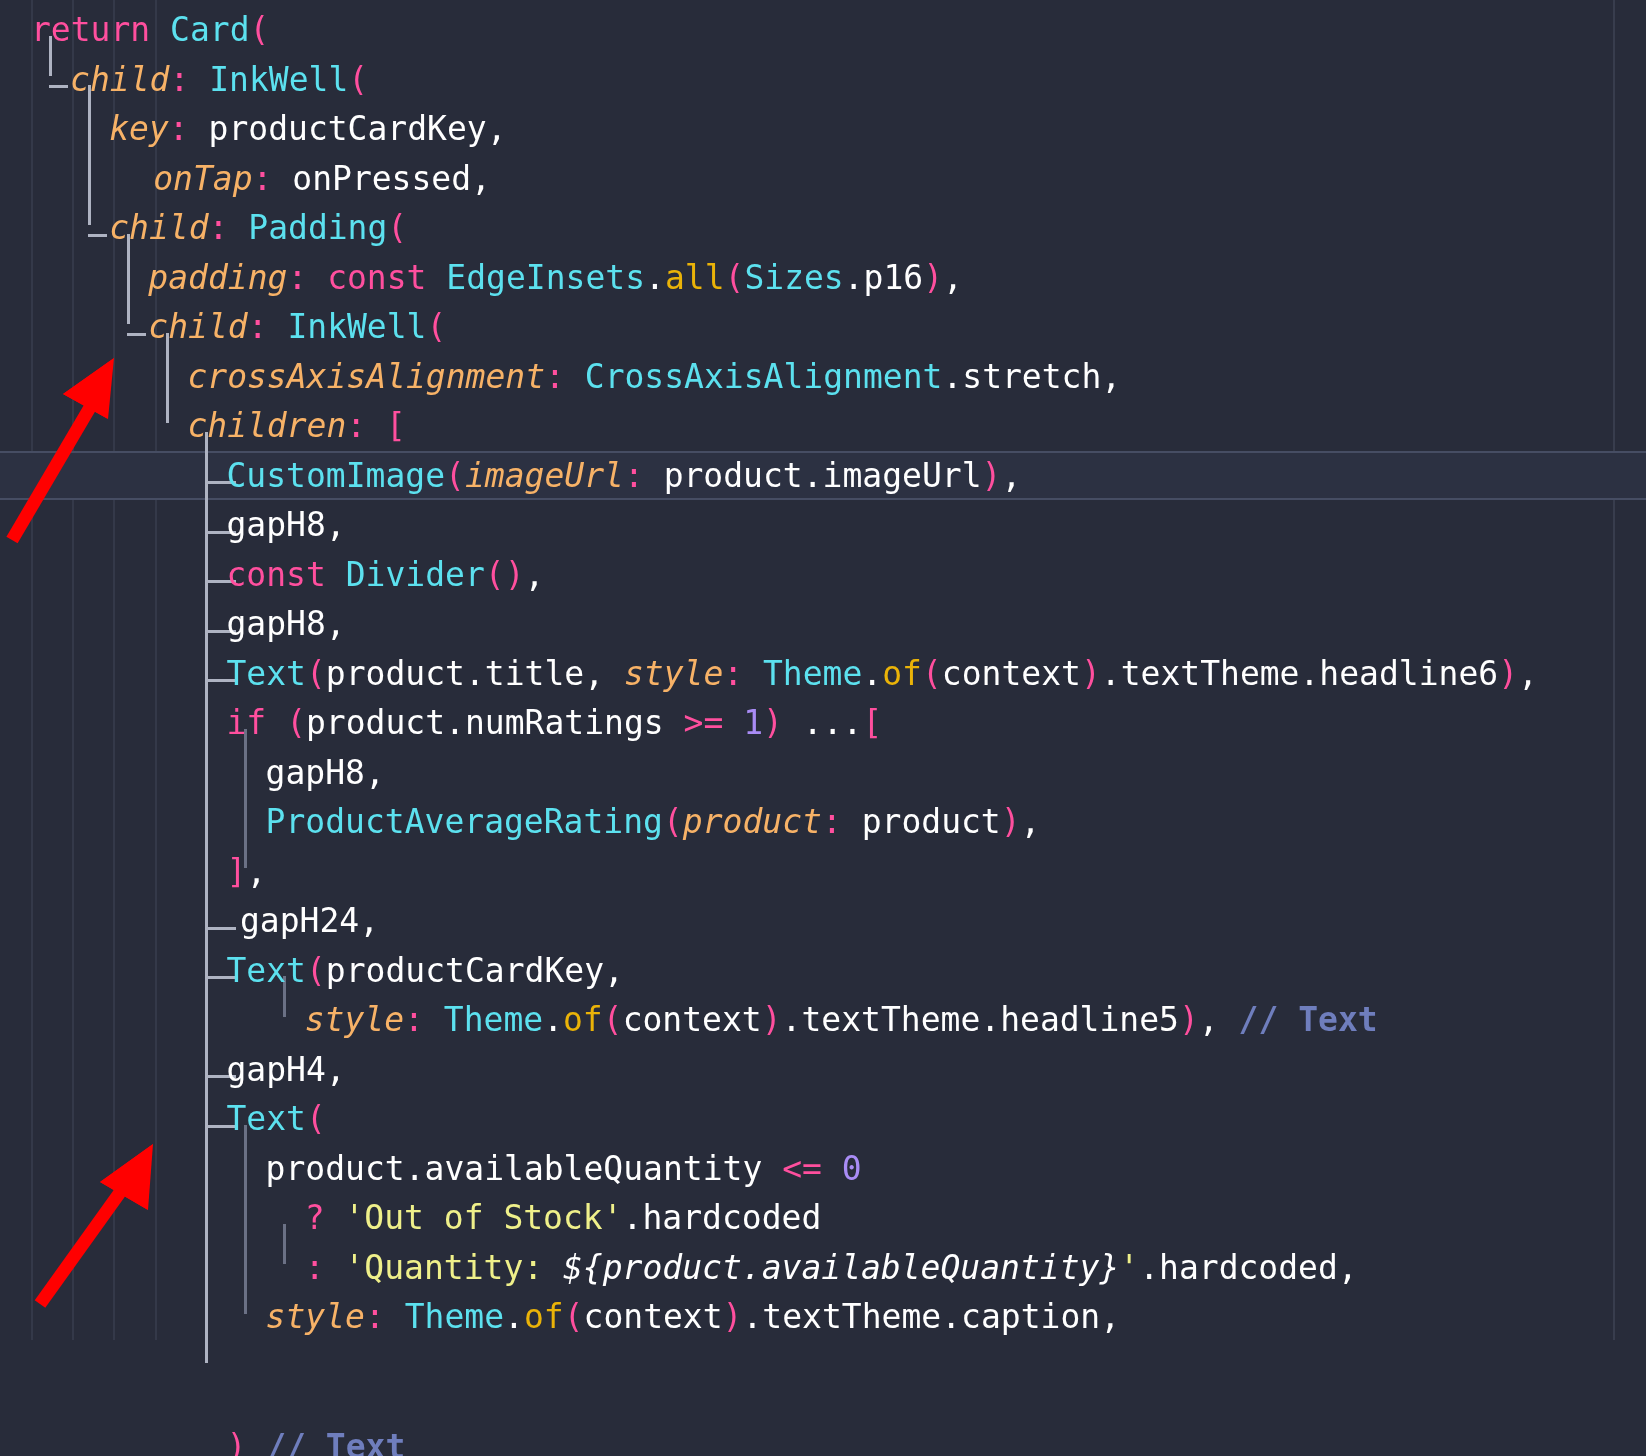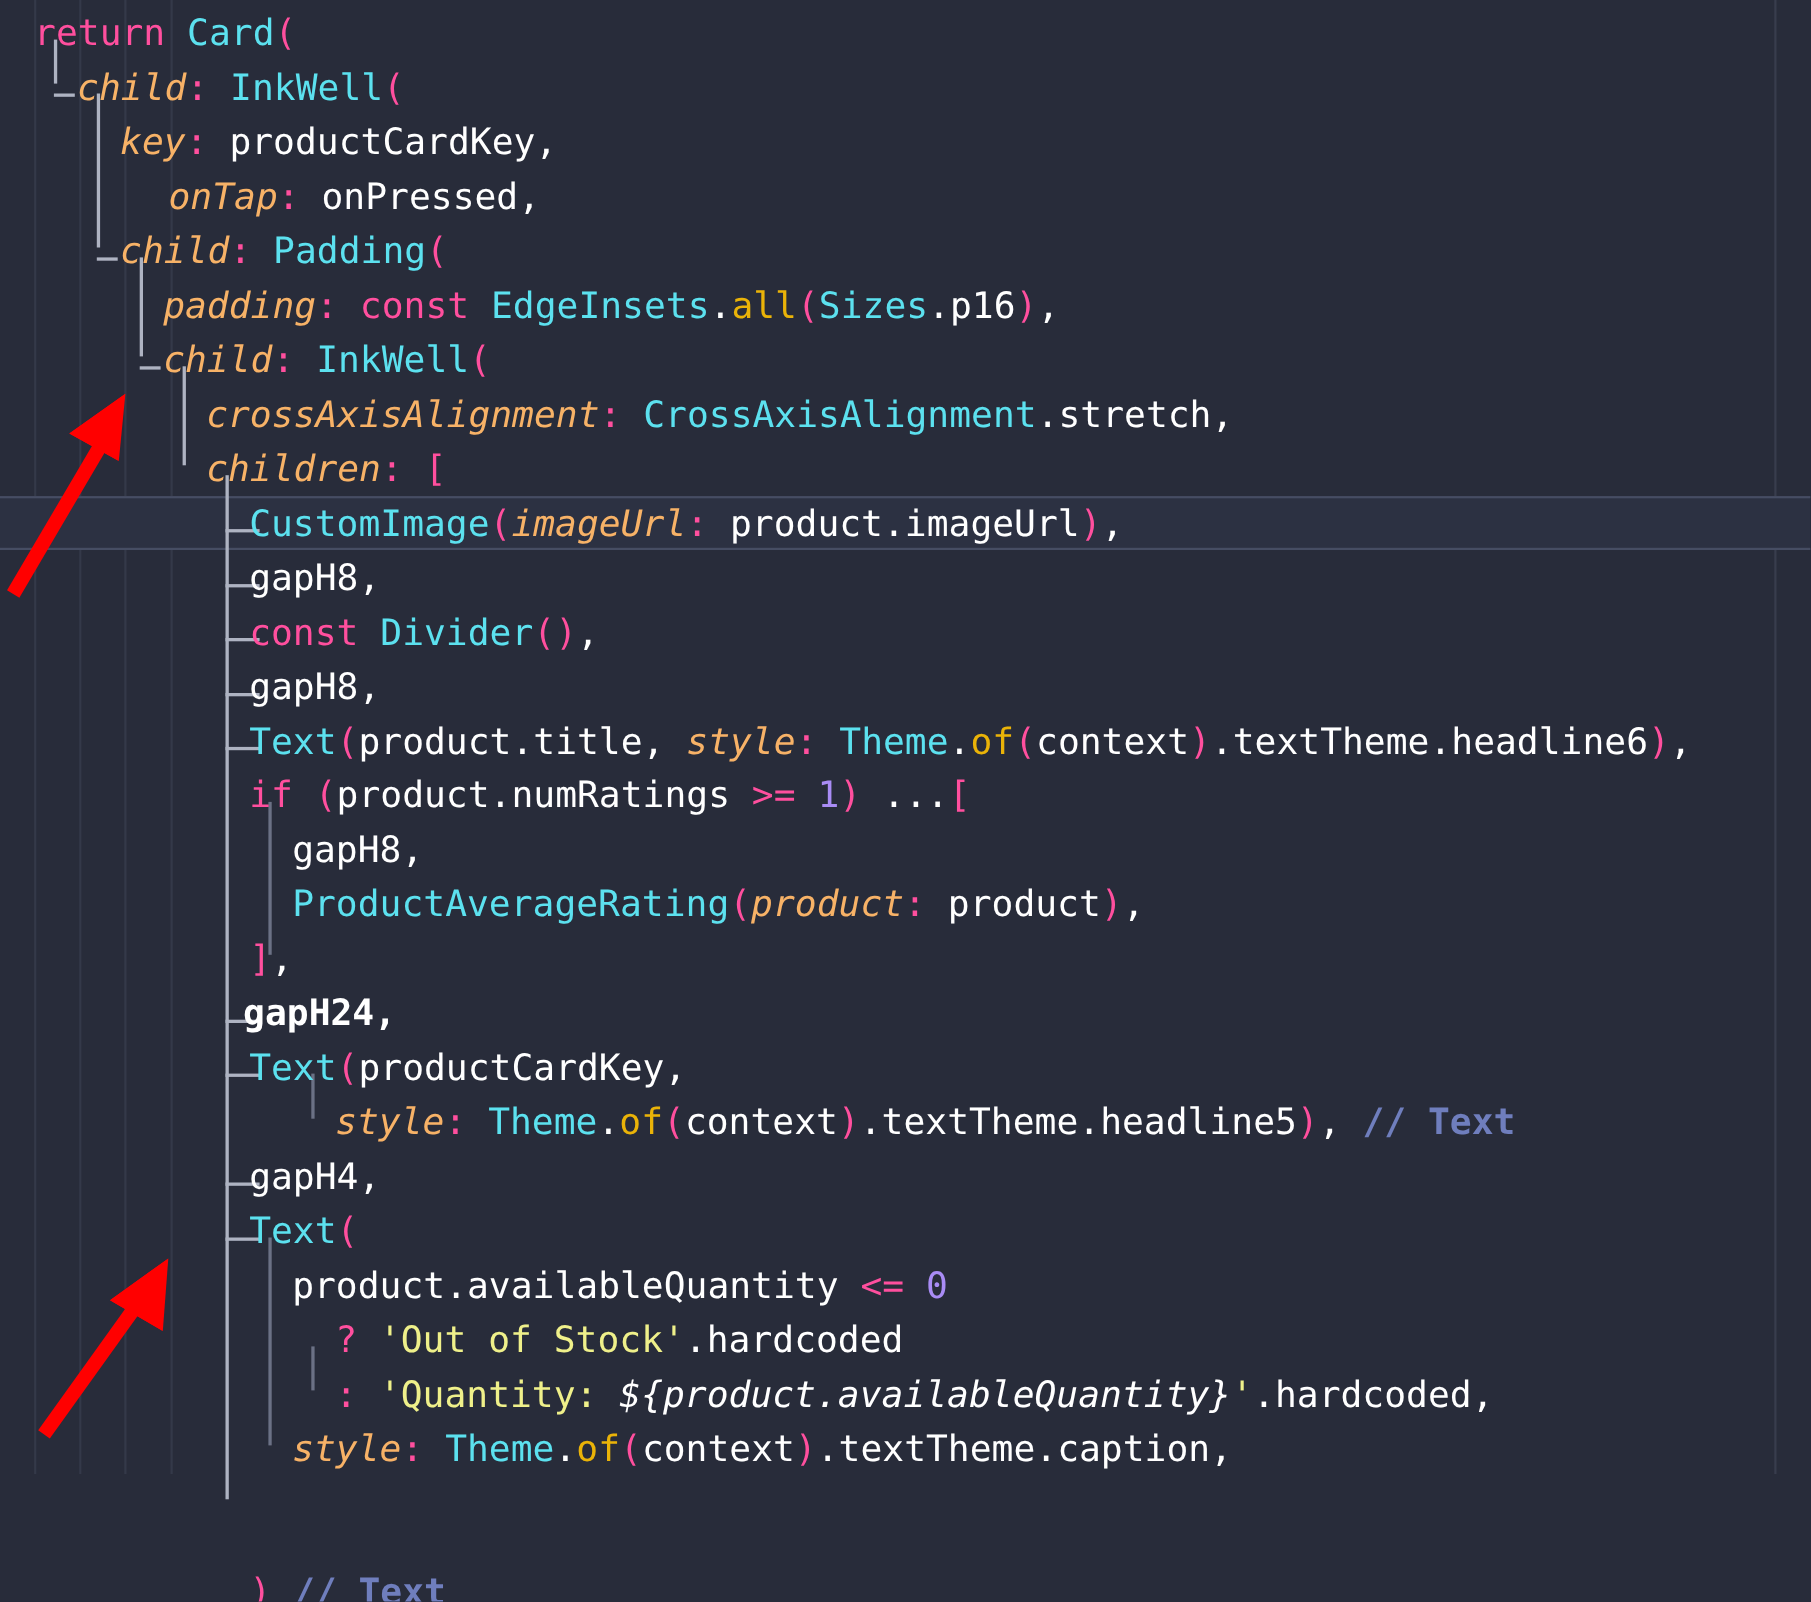--- a/index.html
+++ b/index.html
@@ -115,21 +115,21 @@
       <div class="line" style="top: 401px;"><span class="code" style="left: 187.4px;"><span class="param">children</span><span class="punct">:</span><span class="dot"> </span><span class="punct">[</span></span></div>
       <div class="line" style="top: 450.5px;"><span class="code" style="left: 226.5px;"><span class="typ">CustomImage</span><span class="punct">(</span><span class="param">imageUrl</span><span class="punct">:</span><span class="dot"> </span><span class="plain">product</span><span class="dot">.</span><span class="plain">imageUrl</span><span class="punct">)</span><span class="dot">,</span></span></div>
       <div class="line" style="top: 500px;"><span class="code" style="left: 226.5px;"><span class="plain">gapH8</span><span class="dot">,</span></span></div>
       <div class="line" style="top: 549.5px;"><span class="code" style="left: 226.5px;"><span class="kw">const</span><span class="dot"> </span><span class="typ">Divider</span><span class="punct">(</span><span class="punct">)</span><span class="dot">,</span></span></div>
       <div class="line" style="top: 599px;"><span class="code" style="left: 226.5px;"><span class="plain">gapH8</span><span class="dot">,</span></span></div>
       <div class="line" style="top: 648.5px;"><span class="code" style="left: 226.5px;"><span class="typ">Text</span><span class="punct">(</span><span class="plain">product</span><span class="dot">.</span><span class="plain">title</span><span class="dot">,</span><span class="dot"> </span><span class="param">style</span><span class="punct">:</span><span class="dot"> </span><span class="typ">Theme</span><span class="dot">.</span><span class="meth">of</span><span class="punct">(</span><span class="plain">context</span><span class="punct">)</span><span class="dot">.</span><span class="plain">textTheme</span><span class="dot">.</span><span class="plain">headline6</span><span class="punct">)</span><span class="dot">,</span></span></div>
       <div class="line" style="top: 698px;"><span class="code" style="left: 226.5px;"><span class="kw">if</span><span class="dot"> </span><span class="punct">(</span><span class="plain">product</span><span class="dot">.</span><span class="plain">numRatings</span><span class="dot"> </span><span class="op">&gt;=</span><span class="dot"> </span><span class="num">1</span><span class="punct">)</span><span class="dot"> </span><span class="dot">.</span><span class="dot">.</span><span class="dot">.</span><span class="punct">[</span></span></div>
       <div class="line" style="top: 747.5px;"><span class="code" style="left: 265.6px;"><span class="plain">gapH8</span><span class="dot">,</span></span></div>
       <div class="line" style="top: 797px;"><span class="code" style="left: 265.6px;"><span class="typ">ProductAverageRating</span><span class="punct">(</span><span class="param">product</span><span class="punct">:</span><span class="dot"> </span><span class="plain">product</span><span class="punct">)</span><span class="dot">,</span></span></div>
       <div class="line" style="top: 846.5px;"><span class="code" style="left: 226.5px;"><span class="punct">]</span><span class="dot">,</span></span></div>
-      <div class="line" style="top: 896px;"><span class="code" style="left: 221px; font-weight: bold;"><span class="plain">gapH24</span><span class="dot">,</span></span></div>
+      <div class="line" style="top: 896px;"><span class="code" style="left: 240px;"><span class="plain">gapH24</span><span class="dot">,</span></span></div>
       <div class="line" style="top: 945.5px;"><span class="code" style="left: 226.5px;"><span class="typ">Text</span><span class="punct">(</span><span class="plain">productCardKey</span><span class="dot">,</span></span></div>
       <div class="line" style="top: 995px;"><span class="code" style="left: 304.7px;"><span class="param">style</span><span class="punct">:</span><span class="dot"> </span><span class="typ">Theme</span><span class="dot">.</span><span class="meth">of</span><span class="punct">(</span><span class="plain">context</span><span class="punct">)</span><span class="dot">.</span><span class="plain">textTheme</span><span class="dot">.</span><span class="plain">headline5</span><span class="punct">)</span><span class="dot">,</span><span class="dot"> </span><span class="cmt">// Text</span></span></div>
       <div class="line" style="top: 1044.5px;"><span class="code" style="left: 226.5px;"><span class="plain">gapH4</span><span class="dot">,</span></span></div>
       <div class="line" style="top: 1094px;"><span class="code" style="left: 226.5px;"><span class="typ">Text</span><span class="punct">(</span></span></div>
       <div class="line" style="top: 1143.5px;"><span class="code" style="left: 265.6px;"><span class="plain">product</span><span class="dot">.</span><span class="plain">availableQuantity</span><span class="dot"> </span><span class="op">&lt;=</span><span class="dot"> </span><span class="num">0</span></span></div>
       <div class="line" style="top: 1193px;"><span class="code" style="left: 304.7px;"><span class="punct">?</span><span class="dot"> </span><span class="str">'Out of Stock'</span><span class="dot">.</span><span class="plain">hardcoded</span></span></div>
       <div class="line" style="top: 1242.5px;"><span class="code" style="left: 304.7px;"><span class="punct">:</span><span class="dot"> </span><span class="str">'Quantity: </span><span class="interp">${product.availableQuantity}</span><span class="str">'</span><span class="dot">.</span><span class="plain">hardcoded</span><span class="dot">,</span></span></div>
       <div class="line" style="top: 1292px;"><span class="code" style="left: 265.6px;"><span class="param">style</span><span class="punct">:</span><span class="dot"> </span><span class="typ">Theme</span><span class="dot">.</span><span class="meth">of</span><span class="punct">(</span><span class="plain">context</span><span class="punct">)</span><span class="dot">.</span><span class="plain">textTheme</span><span class="dot">.</span><span class="plain">caption</span><span class="dot">,</span></span></div>
       <div class="line" style="top: 1422px;"><span class="code" style="left: 226.5px;"><span class="punct">)</span><span class="dot"> </span><span class="cmt">// Text</span></span></div>
     </div>

